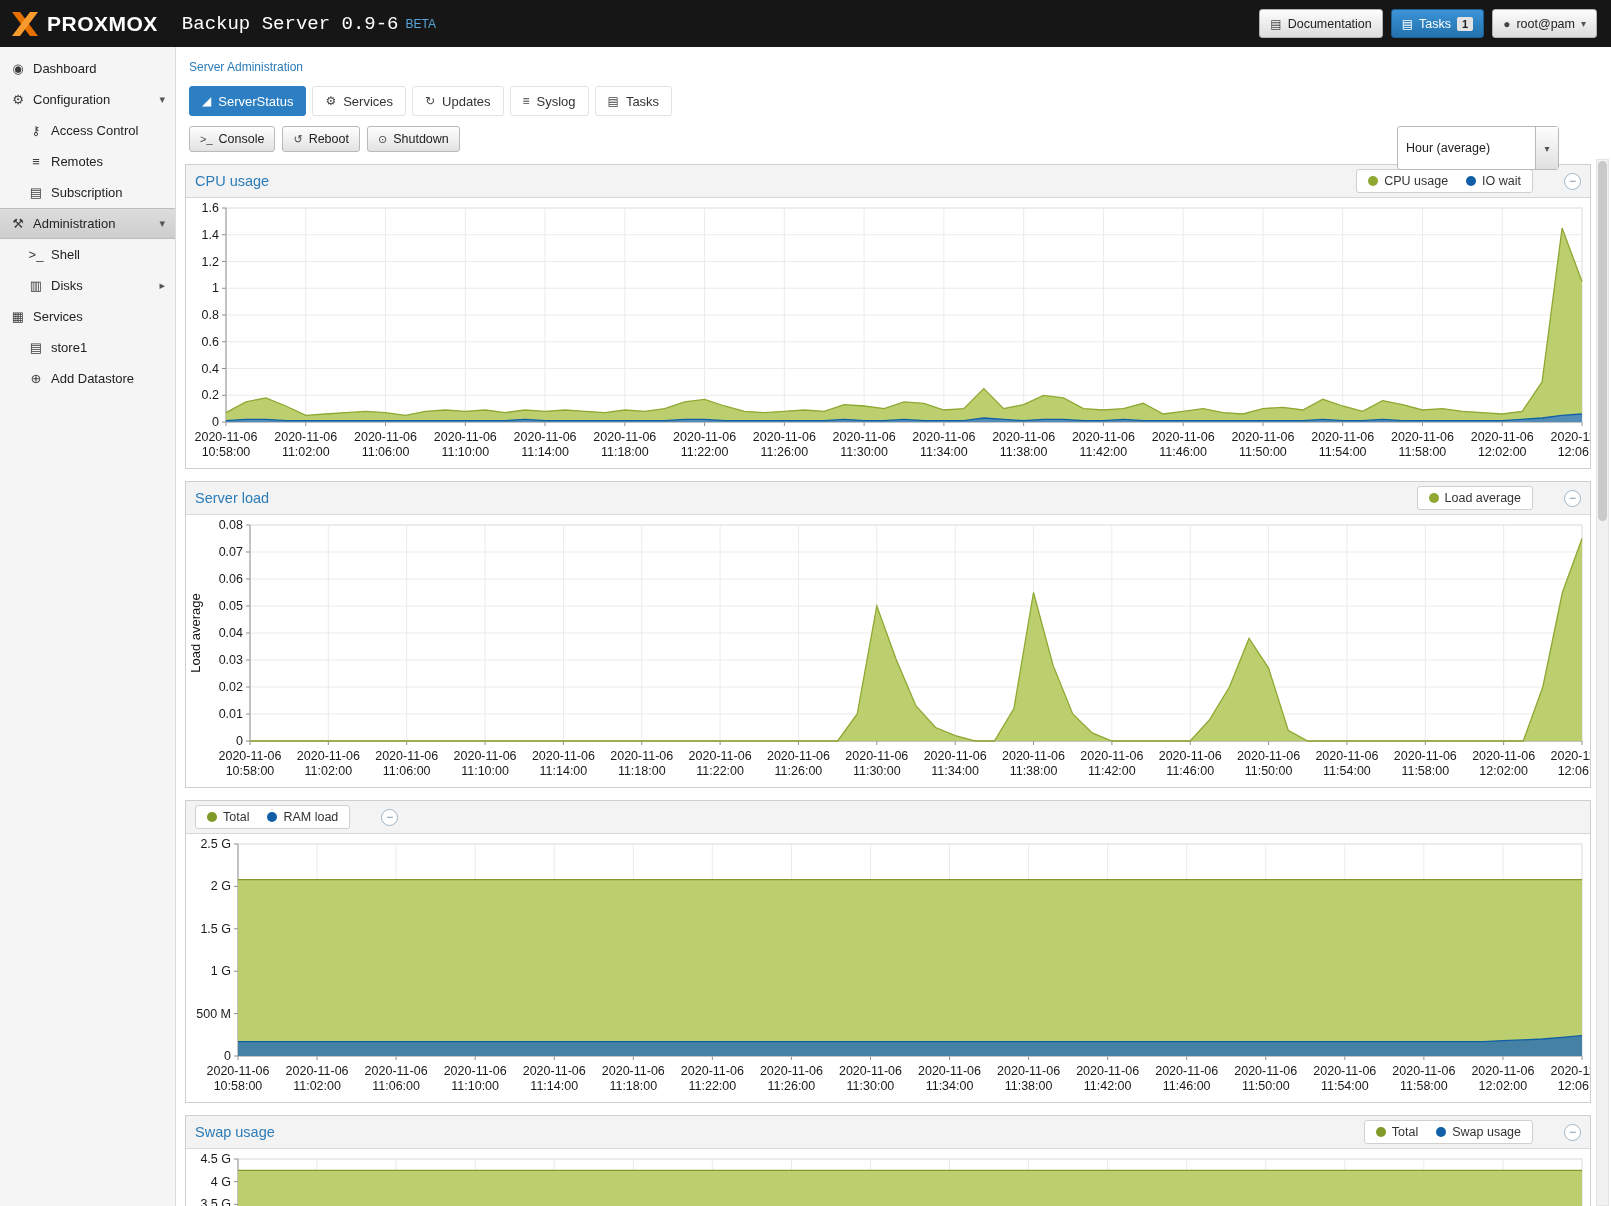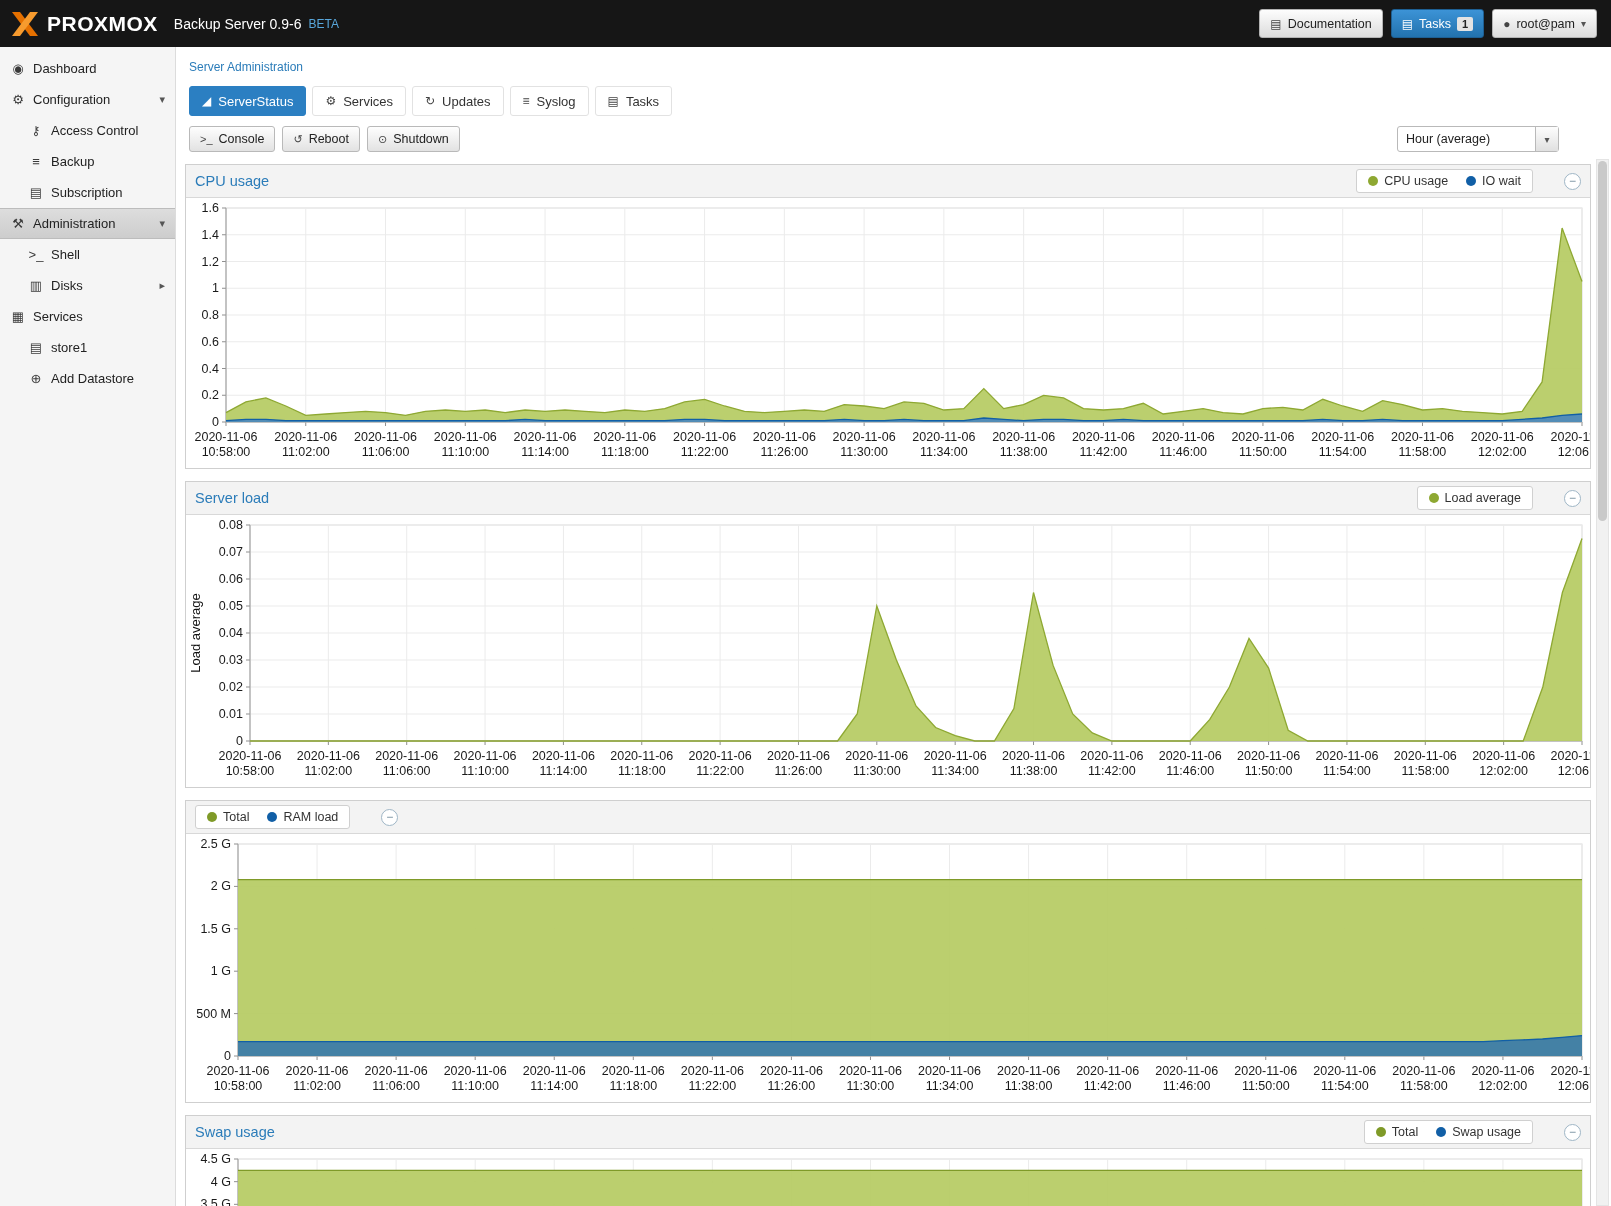--- a/index.html
+++ b/index.html
@@ -4,21 +4,21 @@
 <style>
   html,body{margin:0;padding:0;}
   body{width:1611px;height:1206px;overflow:hidden;position:relative;background:#fff;
        font-family:"Liberation Sans","DejaVu Sans",sans-serif;-webkit-font-smoothing:antialiased;}
 
   
   .hdr{position:absolute;top:0;left:0;width:100%;height:47px;background:#161616;display:flex;align-items:center;z-index:10;}
   .logo{display:flex;align-items:center;margin-left:10px;}
   .logo svg{margin-right:7px;}
   .brand{color:#fff;font-weight:bold;font-size:21px;letter-spacing:.5px;}
-  .product{color:#fff;font-size:14px;margin-left:16px;}
+  .product{color:#fff;font-size:19px;margin-left:24px;font-family:Liberation Mono, monospace;}
   .beta{color:#58a6da;font-size:12px;margin-left:7px;cursor:pointer;}
   .hdr-right{margin-left:auto;display:flex;gap:8px;margin-right:14px;align-items:center;}
   .hbtn{height:27px;display:flex;align-items:center;gap:6px;padding:0 10px;border-radius:3px;font-size:12.5px;
         background:linear-gradient(#fdfdfd,#dcdcdc);border:1px solid #b3b3b3;color:#222;cursor:pointer;}
   .hbtn .ic{font-size:12px;color:#444;}
   .hbtn.blue{background:linear-gradient(#3c93d6,#2272ae);border-color:#1d5f93;color:#fff;}
   .hbtn.blue .ic{color:#fff;}
   .badge{background:#e3e3e3;color:#222;border-radius:2px;font-size:11px;padding:1px 5px;font-weight:bold;}
   .caret-s{font-size:10px;color:#555;}
 
@@ -38,21 +38,21 @@
   .tab{height:30px;padding:0 12px;font-size:13px;color:#333;border:1px solid #e2e2e2;border-radius:3px;background:#fff;
        display:flex;align-items:center;gap:7px;cursor:pointer;box-sizing:border-box;}
   .tab .ic{font-size:12px;color:#444;}
   .tab.active{background:#2b7fc2;border-color:#2b7fc2;color:#fff;}
   .tab.active .ic{color:#fff;}
 
   .toolbar{display:flex;gap:7px;margin:10px 12px 12px 12px;align-items:center;position:relative;height:26px;}
   .tbtn{height:26px;display:flex;align-items:center;gap:6px;padding:0 10px;font-size:12.5px;color:#222;
         background:linear-gradient(#fefefe,#e2e2e2);border:1px solid #b9b9b9;border-radius:3px;cursor:pointer;box-sizing:border-box;}
   .tbtn .ic{font-size:11px;color:#444;}
-  .combo{position:absolute;right:40px;top:0;width:162px;height:26px;border:1px solid #b9b9b9;border-radius:3px;background:#fff;
+  .combo{position:absolute;right:40px;top:0;width:162px;height:44px;border:1px solid #b9b9b9;border-radius:3px;background:#fff;
          display:flex;align-items:center;box-sizing:border-box;cursor:pointer;}
   .combo .val{flex:1;padding:0 8px;font-size:12.5px;color:#222;white-space:nowrap;overflow:hidden;}
   .combo .trig{width:22px;height:100%;border-left:1px solid #b9b9b9;background:linear-gradient(#fdfdfd,#e0e0e0);
                display:flex;align-items:center;justify-content:center;font-size:10px;color:#555;}
 
   .panels{margin:0 20px 0 8px;}
   .panel{border:1px solid #cfcfcf;margin-bottom:12px;background:#fff;}
   .phead{height:33px;background:#f3f3f3;border-bottom:1px solid #d8d8d8;display:flex;align-items:center;padding:0 9px;box-sizing:border-box;gap:23px;}
   .ptitle{color:#2b7cb9;font-size:14.5px;flex:1;}
   .legend{display:flex;align-items:center;height:22px;border:1px solid #d0d0d0;background:#fff;border-radius:3px;padding:0 2px;}
@@ -106,21 +106,21 @@
     <span class="ic">⚙</span>
     <span>Configuration</span>
     <span class="scaret">▾</span>
   </div>
   <div class="sitem lvl1">
     <span class="ic">⚷</span>
     <span>Access Control</span>
   </div>
   <div class="sitem lvl1">
     <span class="ic">≡</span>
-    <span>Backup</span>
+    <span>Remotes</span>
   </div>
   <div class="sitem lvl1">
     <span class="ic">▤</span>
     <span>Subscription</span>
   </div>
   <div class="sitem sel">
     <span class="ic">⚒</span>
     <span>Administration</span>
     <span class="scaret">▾</span>
   </div>

